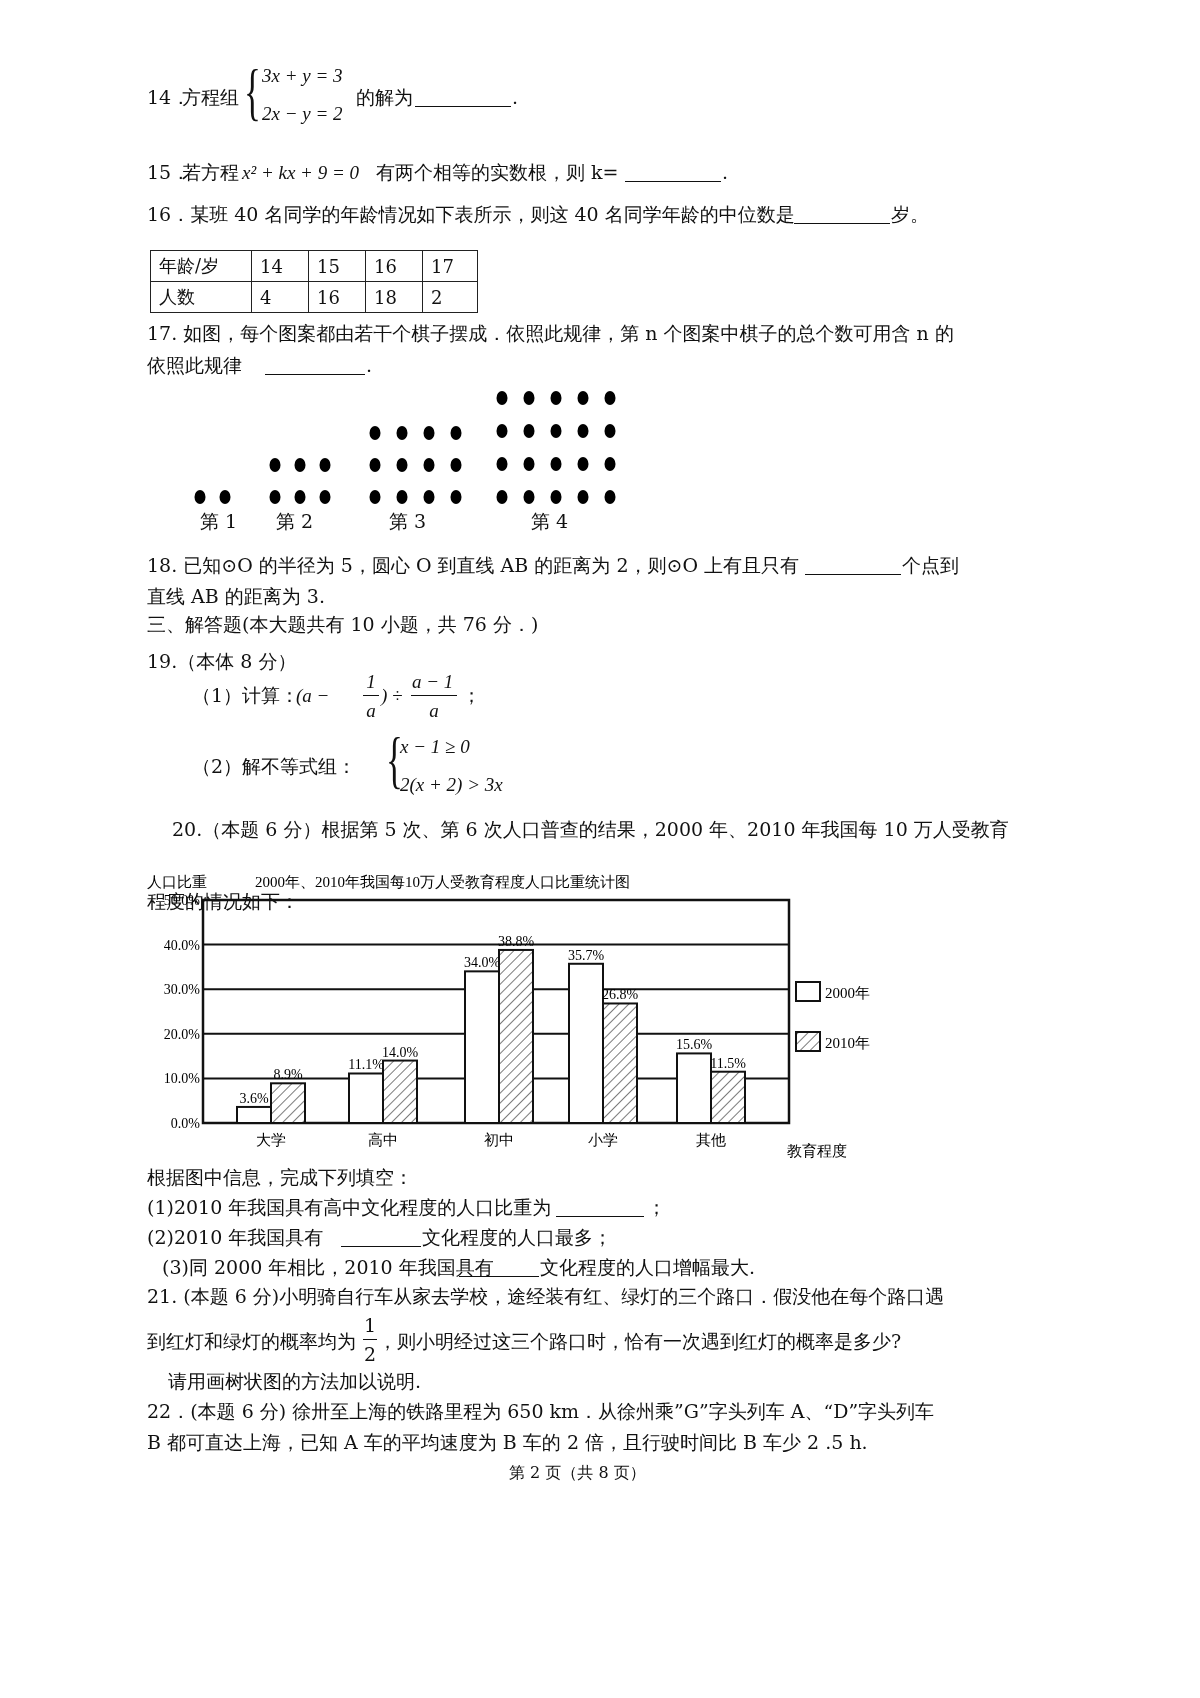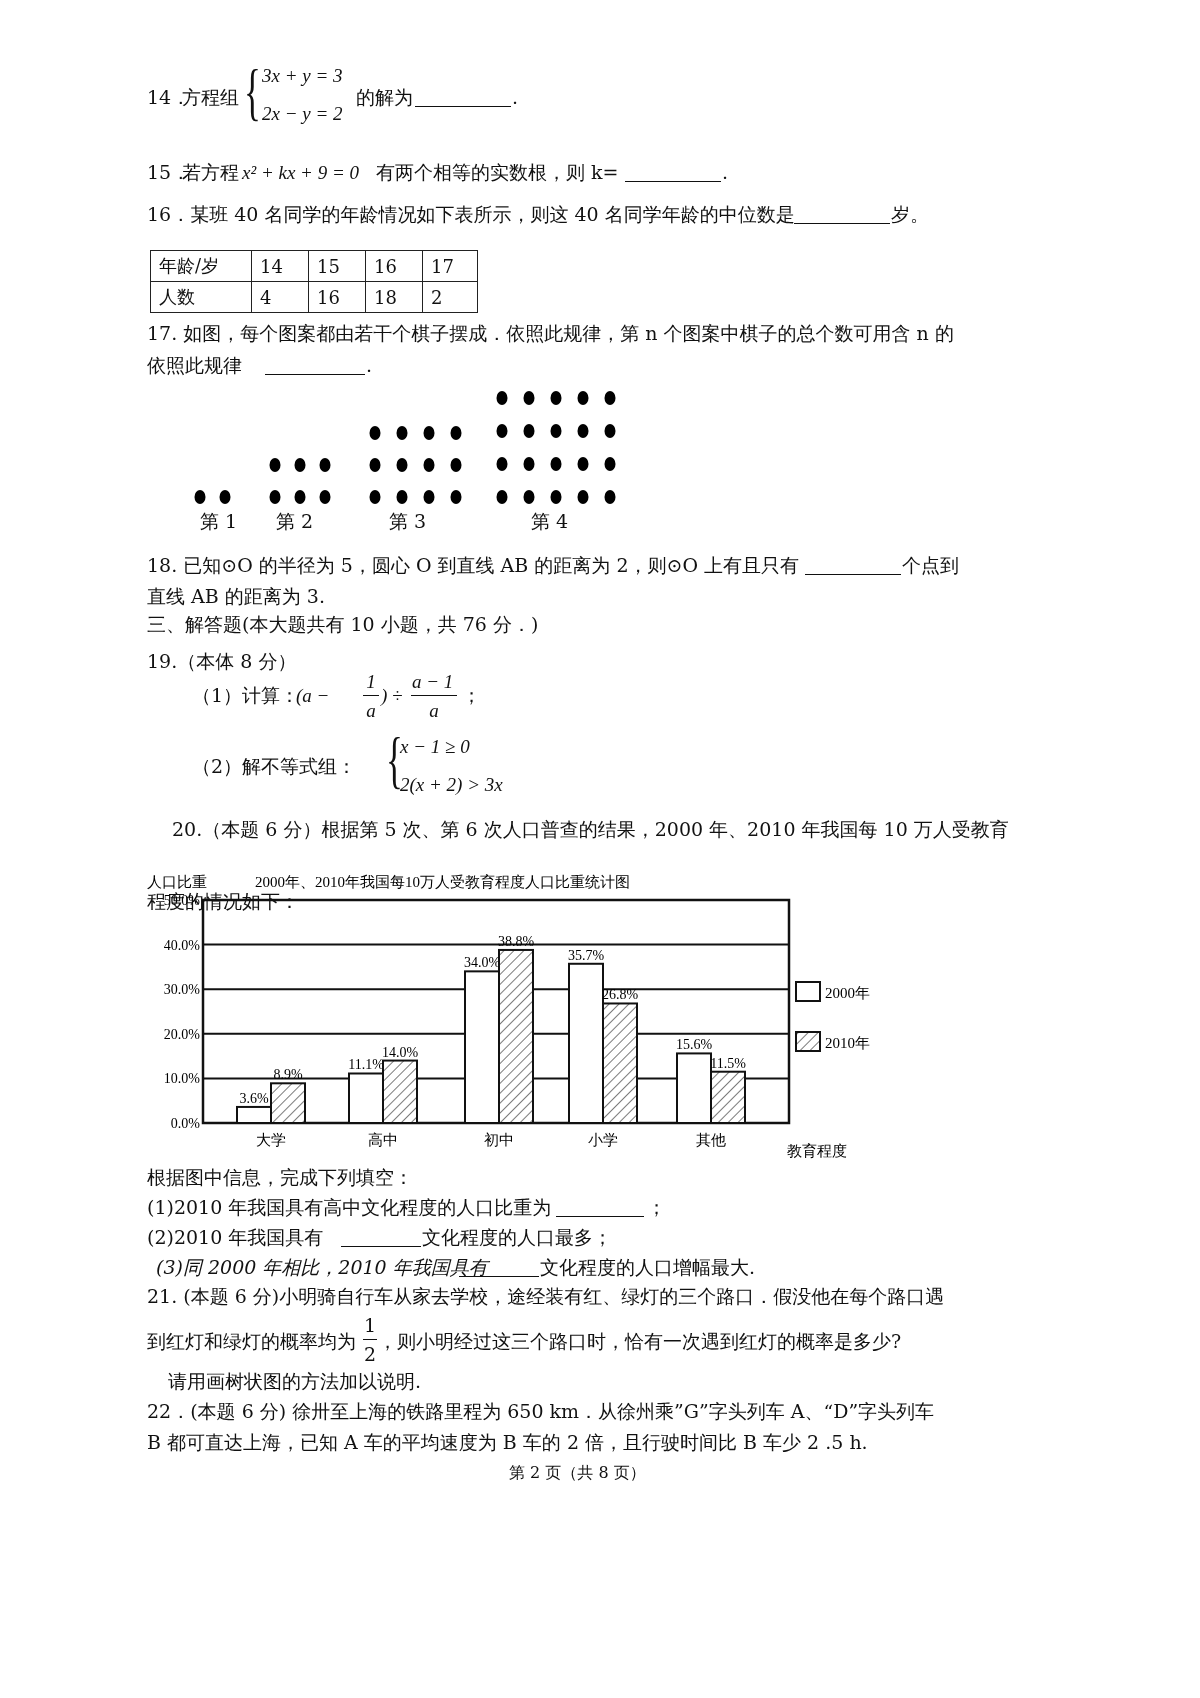--- a/index.html
+++ b/index.html
@@ -205,21 +205,21 @@
   <text x="787" y="296" font-size="15">教育程度</text>
 </svg>
 
 <div class="abs t" style="left:147px; top:1168px;">根据图中信息，完成下列填空：</div>
 <div class="abs t" style="left:147px; top:1198px;">(1)2010 年我国具有高中文化程度的人口比重为 </div>
 <div class="abs" style="left:556px; top:1198px;"><span class="blank" style="width:88px;"></span></div>
 <div class="abs t" style="left:647px; top:1198px;">；</div>
 <div class="abs t" style="left:147px; top:1228px;">(2)2010 年我国具有</div>
 <div class="abs" style="left:341px; top:1228px;"><span class="blank" style="width:80px;"></span></div>
 <div class="abs t" style="left:422px; top:1228px;">文化程度的人口最多；</div>
-<div class="abs t" style="left:156px; top:1258px;font-style:italic;">(3)同 2000 年相比，2010 年我国具有</div>
+<div class="abs t" style="left:162px; top:1258px;">(3)同 2000 年相比，2010 年我国具有</div>
 <div class="abs" style="left:459px; top:1258px;"><span class="blank" style="width:80px;"></span></div>
 <div class="abs t" style="left:540px; top:1258px;">文化程度的人口增幅最大.</div>
 
 <div class="abs t" style="left:147px; top:1287px;">21. (本题 6 分)小明骑自行车从家去学校，途经装有红、绿灯的三个路口．假没他在每个路口遇</div>
 <div class="abs t" style="left:147px; top:1332px;">到红灯和绿灯的概率均为</div>
 <div class="abs t" style="left:364px; top:1316px; width:12px; text-align:center;">1</div>
 <div class="abs" style="left:363px; top:1339px; width:14px; border-top:1.2px solid #111;"></div>
 <div class="abs t" style="left:364px; top:1345px; width:12px; text-align:center;">2</div>
 <div class="abs t" style="left:378px; top:1332px;">，则小明经过这三个路口时，恰有一次遇到红灯的概率是多少?</div>
 <div class="abs t" style="left:168px; top:1372px;">请用画树状图的方法加以说明.</div>

